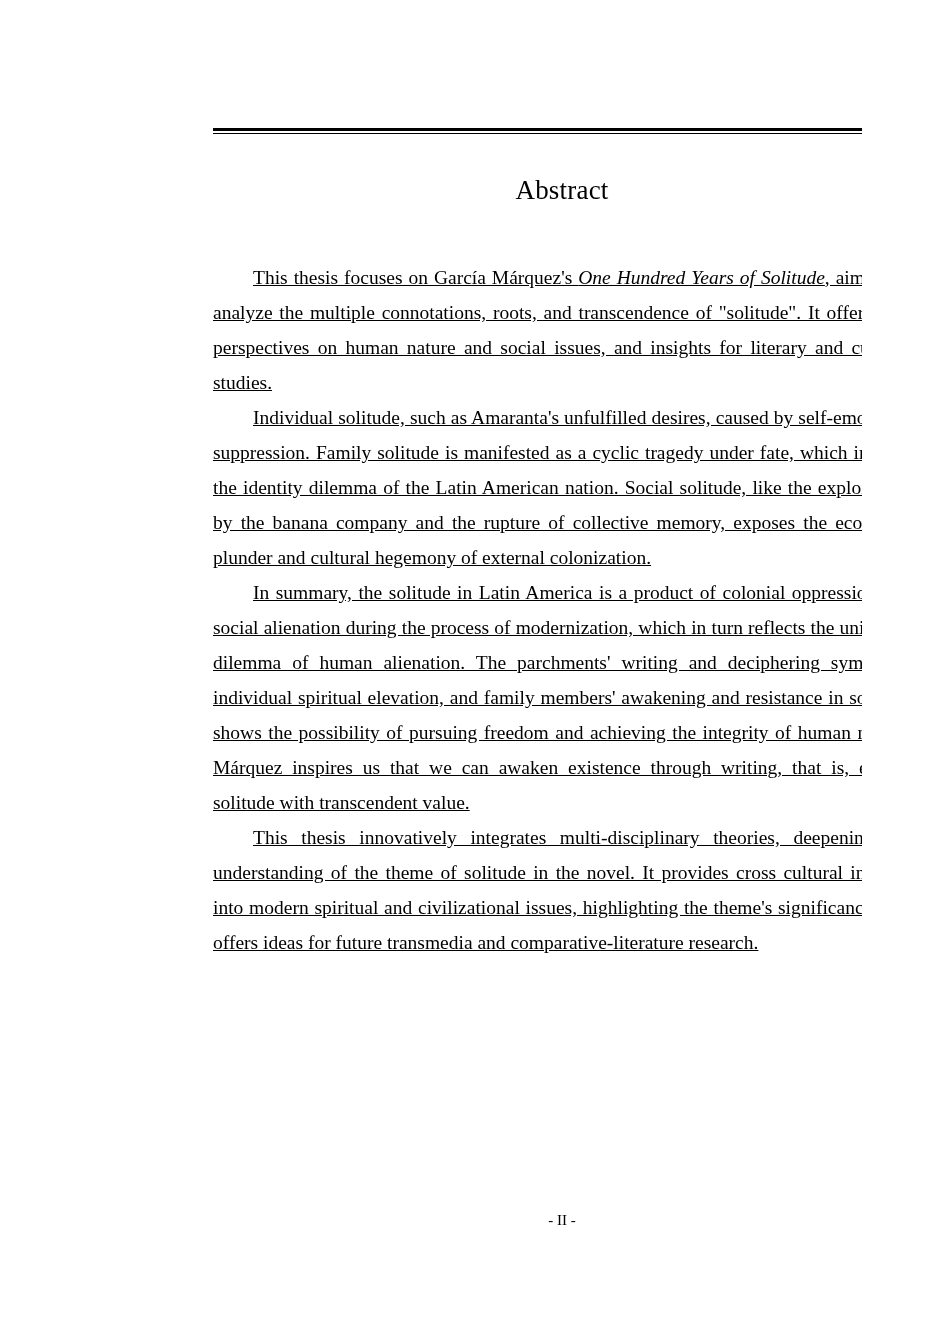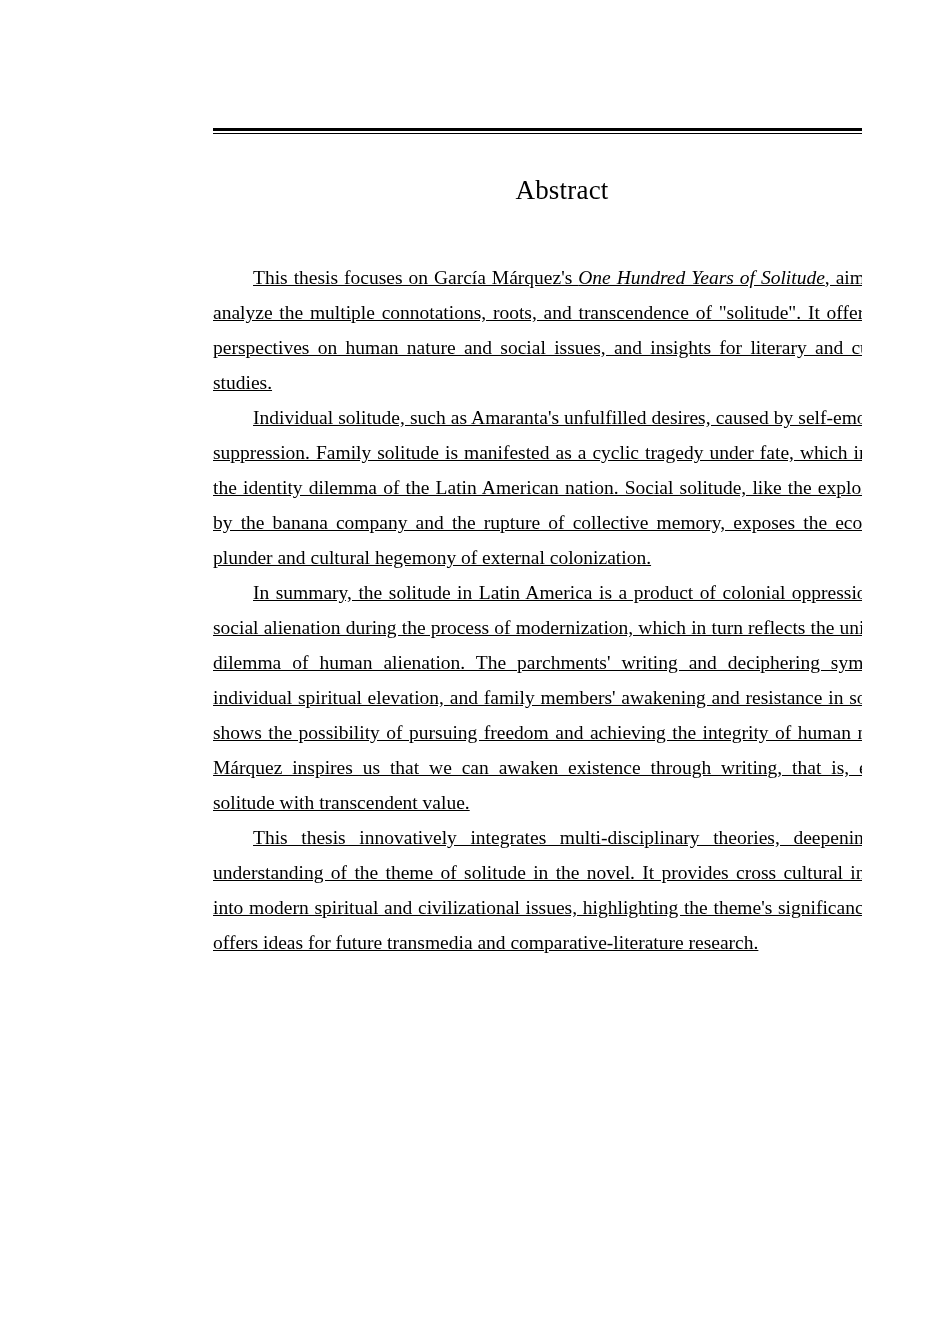--- a/index.html
+++ b/index.html
@@ -124,14 +124,15 @@
 
     <p class="para">Individual solitude, such as Amaranta's unfulfilled desires, caused by self-emotional suppression. Family solitude is manifested as a cyclic tragedy under fate, which implies the identity dilemma of the Latin American nation. Social solitude, like the exploitation by the banana company and the rupture of collective memory, exposes the economic plunder and cultural hegemony of external colonization.</p>
 
     <p class="para">In summary, the solitude in Latin America is a product of colonial oppression and social alienation during the process of modernization, which in turn reflects the universal dilemma of human alienation. The parchments' writing and deciphering symbolize individual spiritual elevation, and family members' awakening and resistance in solitude shows the possibility of pursuing freedom and achieving the integrity of human nature. Márquez inspires us that we can awaken existence through writing, that is, endow solitude with transcendent value.</p>
 
     <p class="para">This thesis innovatively integrates multi-disciplinary theories, deepening the understanding of the theme of solitude in the novel. It provides cross cultural insights into modern spiritual and civilizational issues, highlighting the theme's significance, and offers ideas for future transmedia and comparative-literature research.</p>
 
 
   </div>
 
+  <div class="page-footer">- II -</div>
 
 </div>
 
 </body></html>

